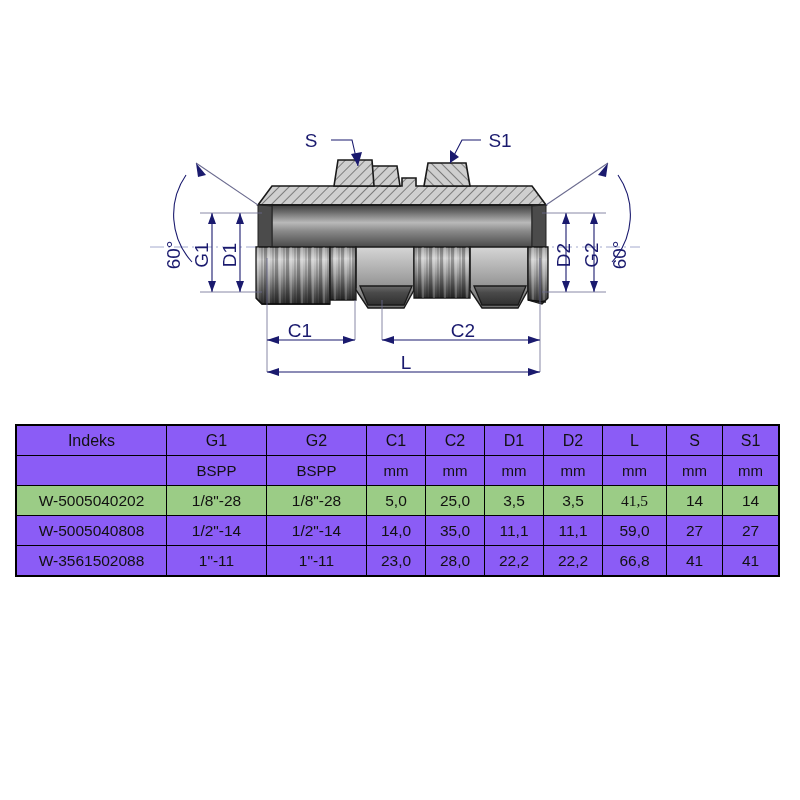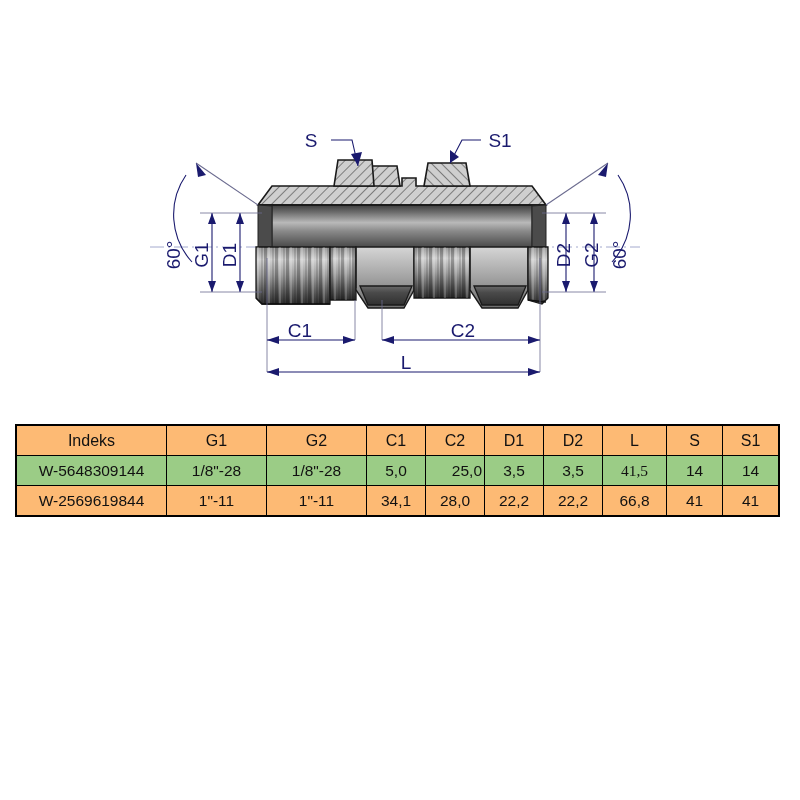--- a/index.html
+++ b/index.html
@@ -20,21 +20,21 @@
   
   #spec-table-wrap{
     position:absolute;
     left:16px; top:425px;
     width:766px;
   }
   table.spec{
     border-collapse:collapse;
     width:680px;
     table-layout:fixed;
-    background:#fdba74;
+    background:#8b5cf6;
     padding-left:27px;
   }
   table.spec td{
     border:1px solid #000000;
     text-align:center;
     vertical-align:middle;
     font-size:15.5px;
     color:#111111;
     height:29px;
     padding:0 2px;
@@ -271,37 +271,61 @@
           <td>G1</td>
           <td>G2</td>
           <td>C1</td>
           <td>C2</td>
           <td>D1</td>
           <td>D2</td>
           <td>L</td>
           <td>S</td>
           <td>S1</td>
         </tr>
+        <tr class="units">
+          <td></td>
+          <td>BSPP</td>
+          <td>BSPP</td>
+          <td>mm</td>
+          <td>mm</td>
+          <td>mm</td>
+          <td>mm</td>
+          <td>mm</td>
+          <td>mm</td>
+          <td>mm</td>
+        </tr>
         <tr class="hl">
-          <td style="background: rgb(155, 204, 134);">W-5648309144</td>
+          <td style="background: rgb(155, 204, 134);">W-5005040202</td>
           <td style="background: rgb(155, 204, 134);">1/8"-28</td>
           <td style="background: rgb(155, 204, 134);">1/8"-28</td>
           <td style="background: rgb(155, 204, 134);">5,0</td>
-          <td style="background: rgb(155, 204, 134); text-align: right;">25,0</td>
+          <td style="background: rgb(155, 204, 134);">25,0</td>
           <td style="background: rgb(155, 204, 134);">3,5</td>
           <td style="background: rgb(155, 204, 134);">3,5</td>
           <td style="background: rgb(155, 204, 134); font-family: Liberation Serif, serif;">41,5</td>
           <td style="background: rgb(155, 204, 134);">14</td>
           <td style="background: rgb(155, 204, 134);">14</td>
         </tr>
         <tr>
-          <td>W-2569619844</td>
+          <td>W-5005040808</td>
+          <td>1/2"-14</td>
+          <td>1/2"-14</td>
+          <td>14,0</td>
+          <td>35,0</td>
+          <td>11,1</td>
+          <td>11,1</td>
+          <td>59,0</td>
+          <td>27</td>
+          <td>27</td>
+        </tr>
+        <tr>
+          <td>W-3561502088</td>
           <td>1"-11</td>
           <td>1"-11</td>
-          <td>34,1</td>
+          <td>23,0</td>
           <td>28,0</td>
           <td>22,2</td>
           <td>22,2</td>
           <td>66,8</td>
           <td>41</td>
           <td>41</td>
         </tr>
       </tbody>
   </table>
 </div>

